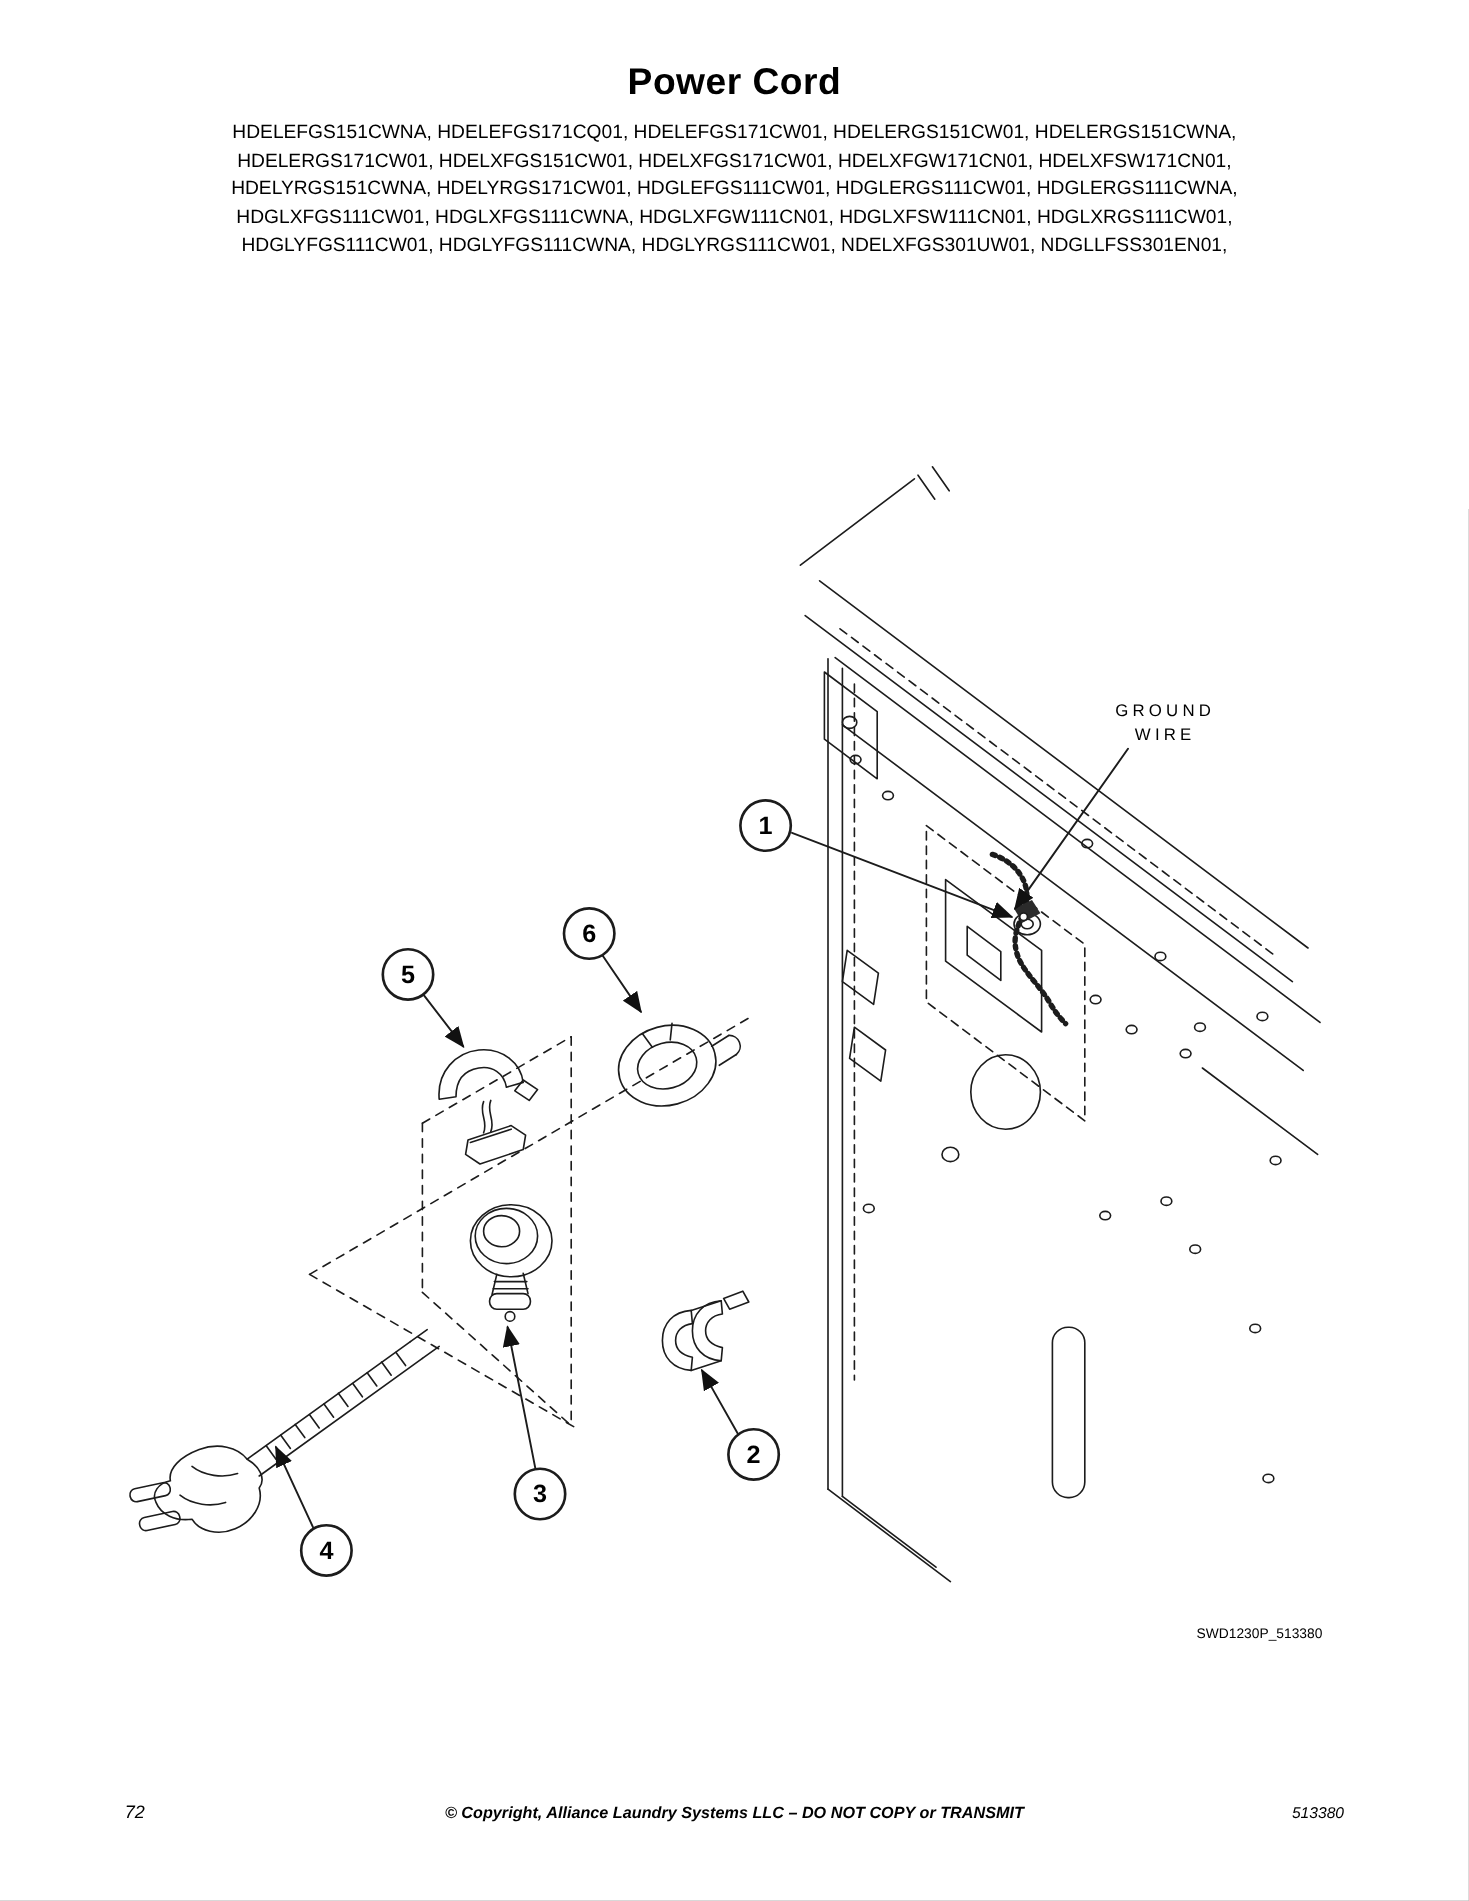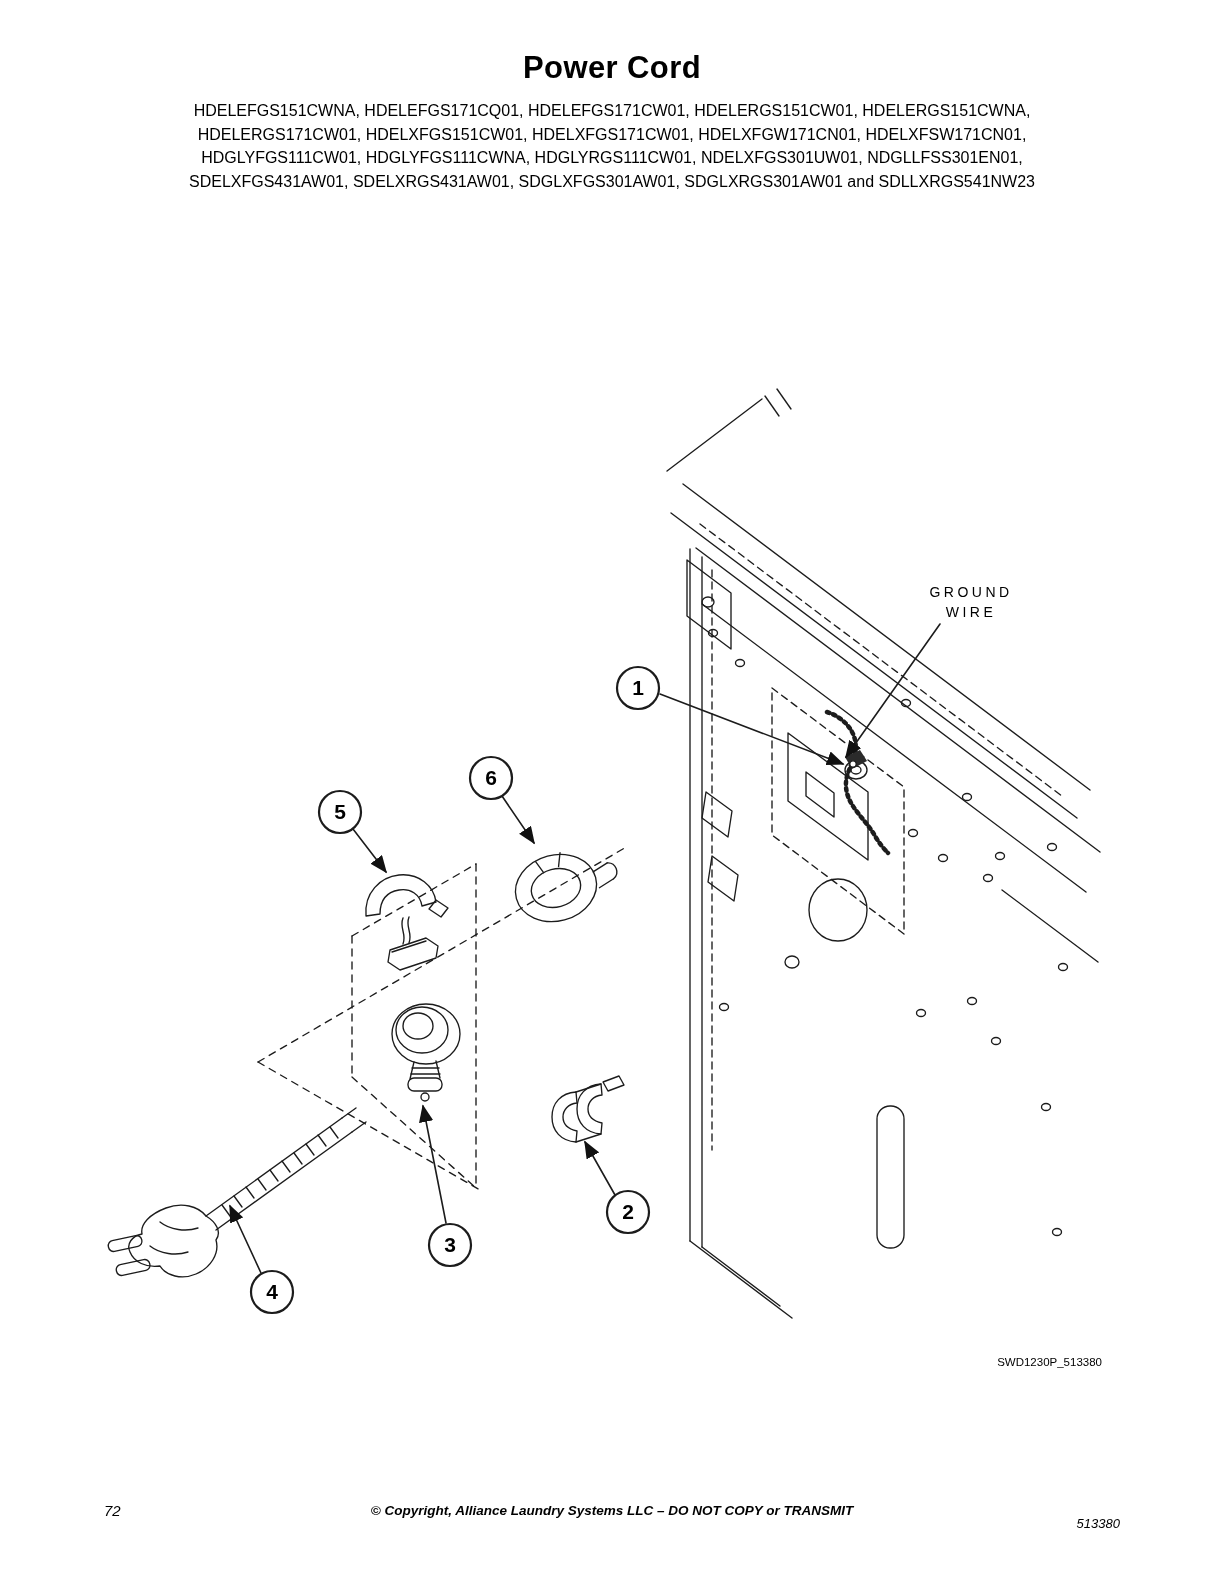--- a/index.html
+++ b/index.html
@@ -23,34 +23,35 @@
   }
   svg.figure{position:absolute;left:0;top:0;width:1224px;height:1584px;}
   .figure-code{
     position:absolute;top:1356px;right:122px;font-size:11.5px;
   }
   .footer{
     position:absolute;top:1500px;left:104px;right:104px;height:22px;font-style:italic;
   }
   .footer .pagenum{position:absolute;left:0;top:2px;font-size:15px;}
   .footer .copy{position:absolute;left:50%;top:3px;transform:translateX(-50%);font-size:13.5px;font-weight:700;white-space:nowrap;}
-  .footer .doc{position:absolute;right:0;top:16px;font-size:13px;}
+  .footer .doc{position:absolute;right:0;top:3px;font-size:13px;}
 </style>
 </head>
 <body>
 
 <div class="page">
 
   <div class="title">Power Cord</div>
 
   <div class="models">
     <div>HDELEFGS151CWNA, HDELEFGS171CQ01, HDELEFGS171CW01, HDELERGS151CW01, HDELERGS151CWNA,</div>
     <div>HDELERGS171CW01, HDELXFGS151CW01, HDELXFGS171CW01, HDELXFGW171CN01, HDELXFSW171CN01,</div>
+    <div>HDELYRGS151CWNA, HDELYRGS171CW01, HDGLEFGS111CW01, HDGLERGS111CW01, HDGLERGS111CWNA,</div>
+    <div>HDGLXFGS111CW01, HDGLXFGS111CWNA, HDGLXFGW111CN01, HDGLXFSW111CN01, HDGLXRGS111CW01,</div>
     <div>HDGLYFGS111CW01, HDGLYFGS111CWNA, HDGLYRGS111CW01, NDELXFGS301UW01, NDGLLFSS301EN01,</div>
-    <div>SDELXFGS431AW01, SDELXRGS431AW01, SDGLXFGS301AW01, SDGLXRGS301AW01 and SDLLXRGS541NW23</div>
   </div>
 
   <svg class="figure" viewBox="0 0 1224 1584">
     <defs>
       <marker id="ah" markerWidth="11" markerHeight="9" refX="10" refY="4.5" orient="auto">
         <path d="M0,0 L11,4.5 L0,9 Z" fill="#111"></path>
       </marker>
     </defs>
 
     <g stroke="#1c1c1c" fill="none" stroke-width="1.35" stroke-linejoin="round" stroke-linecap="round">

